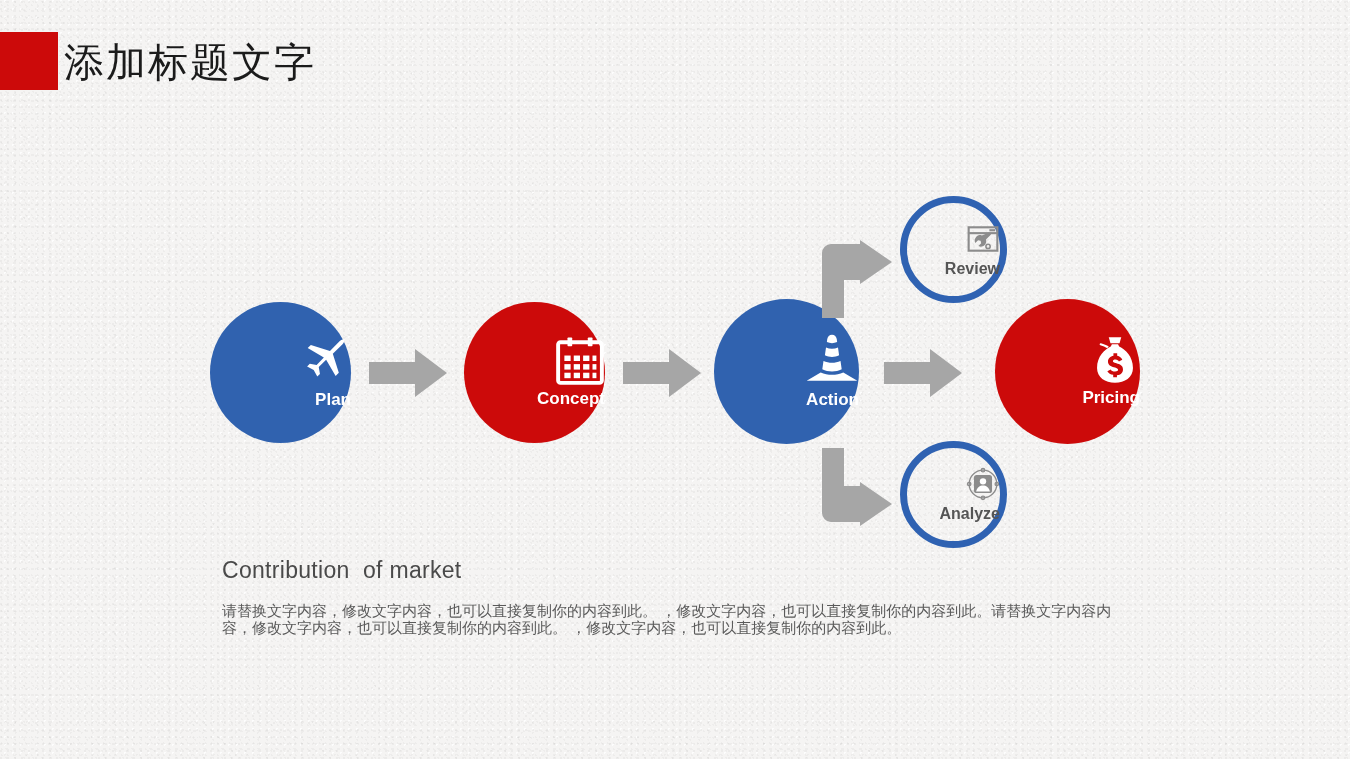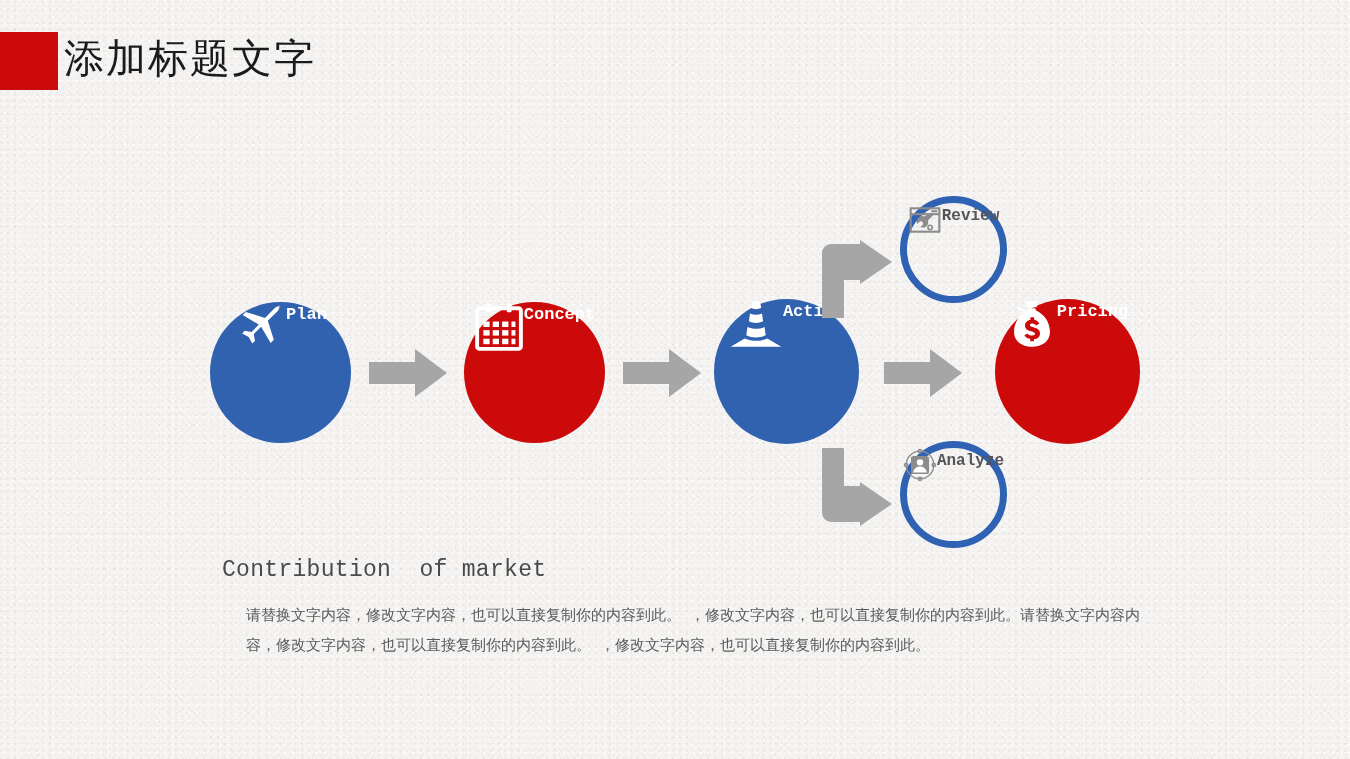--- a/index.html
+++ b/index.html
@@ -22,21 +22,20 @@
     inset: 0;
     background-color: #f5f4f3;
     background-image:
       radial-gradient(circle at 13% 27%, rgba(0,0,0,0.035) 0 1px, transparent 1px),
       radial-gradient(circle at 42% 61%, rgba(0,0,0,0.03) 0 1px, transparent 1px),
       radial-gradient(circle at 71% 18%, rgba(0,0,0,0.032) 0 1px, transparent 1px),
       radial-gradient(circle at 88% 74%, rgba(0,0,0,0.028) 0 1px, transparent 1px),
       radial-gradient(circle at 26% 88%, rgba(0,0,0,0.03) 0 1px, transparent 1px),
       radial-gradient(circle at 57% 9%,  rgba(255,255,255,0.8) 0 1px, transparent 1px);
     background-size: 7px 7px, 11px 11px, 9px 9px, 13px 13px, 6px 6px, 8px 8px;
-    font-family: Liberation Mono, monospace;
   }
 
   
   #header-accent {
     position: absolute;
     left: 0; top: 32px;
     width: 58px; height: 58px;
     background: #cc0a0a;
   }
   #page-title {
@@ -49,21 +48,22 @@
     white-space: nowrap;
   }
 
   
   #flow { position: absolute; inset: 0; }
 
   .node {
     position: absolute;
     border-radius: 50%;
     display: flex;
-    align-items: flex-start;
+    flex-direction: column;
+    align-items: flex-end;
     justify-content: center;
   }
   .node.filled { color: #ffffff; }
   .node.blue   { background: #3062af; }
   .node.red    { background: #cc0a0a; }
 
   .node.ring {
     background: transparent;
     border: 7px solid #2f62b2;
   }
@@ -106,24 +106,23 @@
     font-size: 23px;
     color: #4a4a4a;
     letter-spacing: 0.3px;
     white-space: pre;
   }
   #paragraph {
     position: absolute;
     left: 222px; top: 602px;
     width: 918px;
     font-size: 15px;
-    line-height: 30px;
+    line-height: 17px;
     color: #5a5a5a;
     text-align: left;
-    margin-left: 24px;
   }
 </style>
 </head>
 <body>
 
 <div id="slide">
 
   <div id="header-accent"></div>
   <div id="page-title">添加标题文字</div>
 

